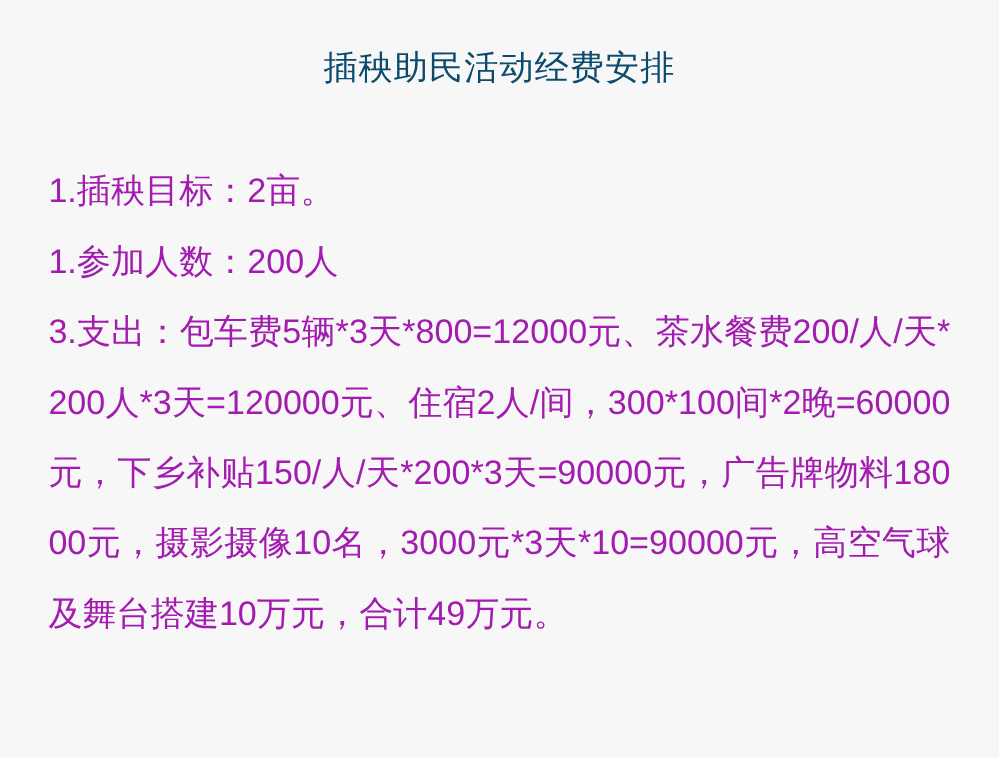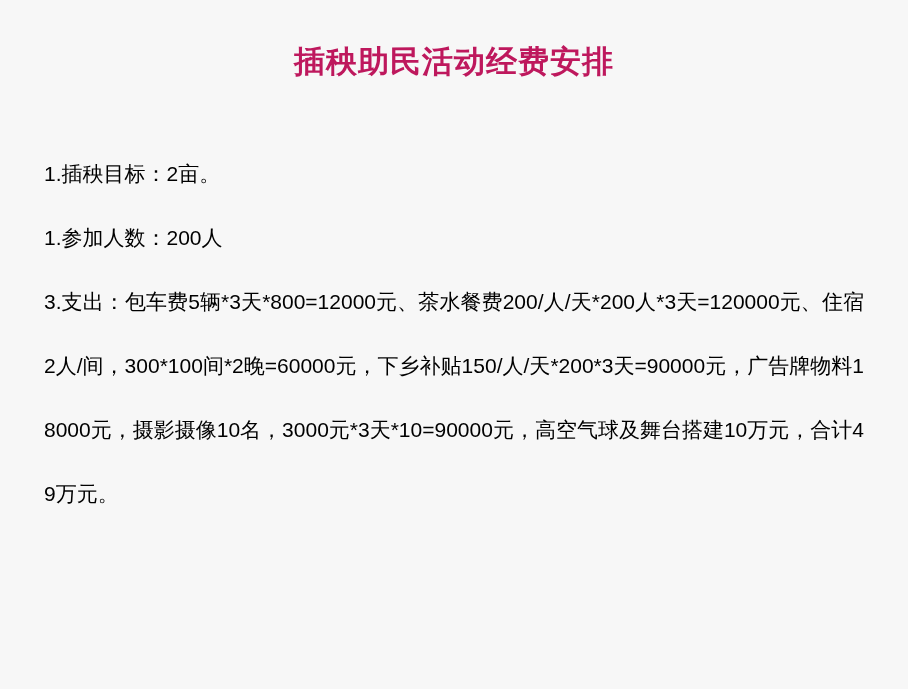--- a/index.html
+++ b/index.html
@@ -16,32 +16,32 @@
   .page {
     position: relative;
     width: 908px;
     height: 689px;
     background: #f7f7f7;
     box-sizing: border-box;
   }
   .doc-title {
     text-align: center;
     font-size: 31px;
-    font-weight: bold;
-    color: #be185d;
+    font-weight: normal;
+    color: #0c4a6e;
     letter-spacing: 1px;
     padding-top: 42px;
     line-height: 1.3;
   }
   .body-block {
     padding: 60px 44px 0 44px;
   }
   .para {
-    font-size: 21px;
-    color: #000000;
+    font-size: 31px;
+    color: #a21caf;
     line-height: 64px;
     letter-spacing: 0px;
     text-align: justify;
     text-justify: inter-ideograph;
     word-break: break-all;
     margin: 0;
   }
   .para + .para {
     margin-top: 0px;
   }

